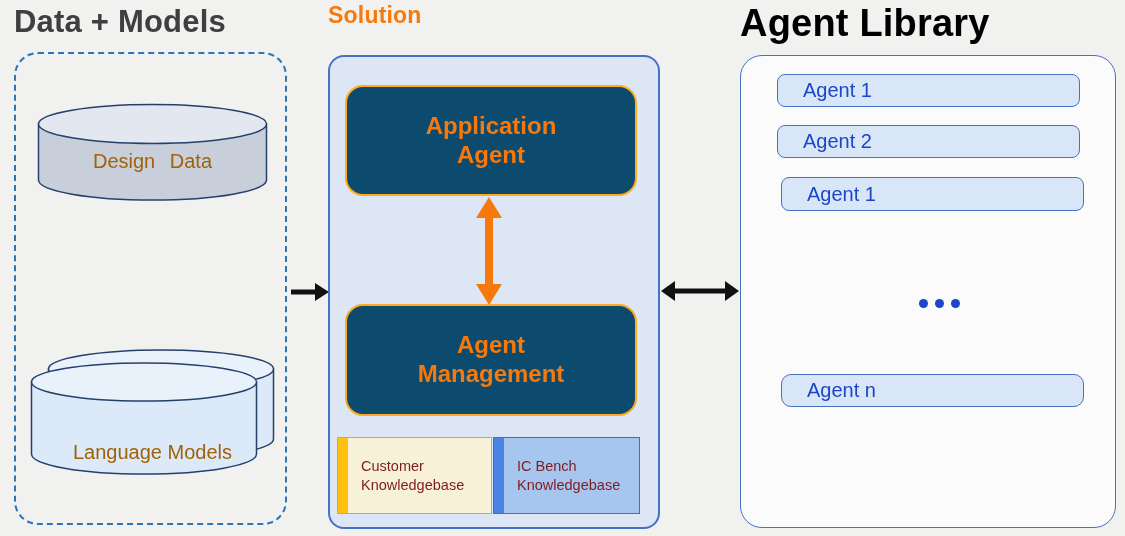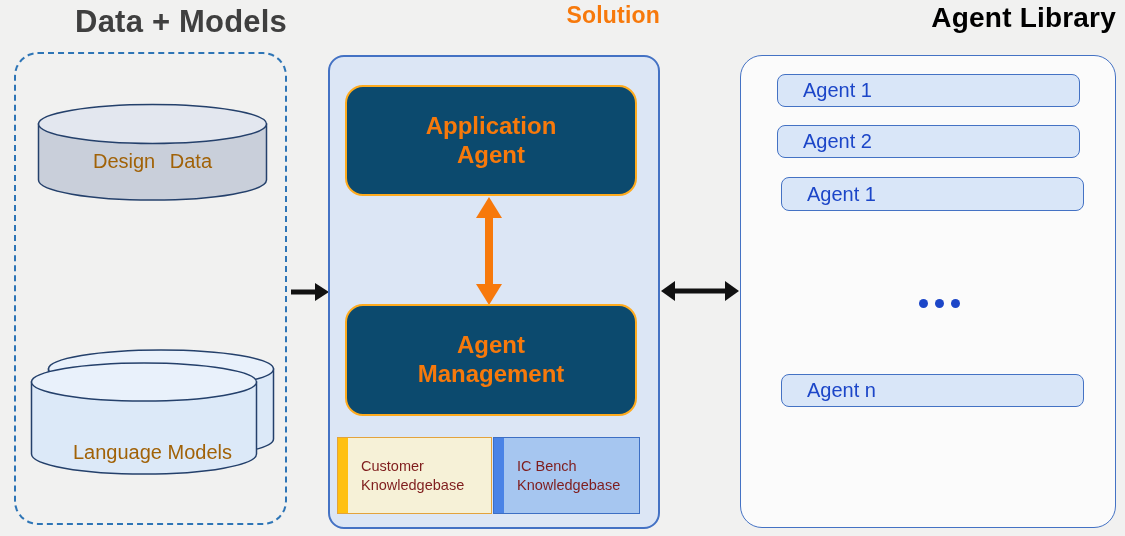--- a/index.html
+++ b/index.html
@@ -10,24 +10,24 @@
     --customer-kb-border:#E3A33C; --ic-kb-fill:#A6C6F0; --ic-kb-bar:#4A83E6;
     --ic-kb-border:#3D6FC4; --cylinder-gray-fill:#C9CFDA; --cylinder-gray-top:#E3E7EF;
     --cylinder-blue-fill:#DCE9F8; --cylinder-blue-top:#E9F1FB; --cylinder-stroke:#24406B;
     --arrow-black:#111111; --canvas-bg:#F1F1F0;
   }
   *{box-sizing:border-box; margin:0; padding:0;}
   html,body{background:#e8e8e8;}
   body{font-family:"Liberation Sans", sans-serif;}
   .canvas{position:relative; width:1125px; height:536px; background:var(--canvas-bg); overflow:hidden;}
 
-  .section-title{position:absolute; text-align:right; font-weight:bold; letter-spacing:0.2px;}
+  .section-title{position:absolute; text-align:left; font-weight:bold; letter-spacing:0.2px;}
   .title-data{left:14px; top:4px; width:273px; font-size:31px; color:var(--title-gray);}
   .title-solution{left:328px; top:2px; width:332px; font-size:23px; color:var(--accent-orange);}
-  .title-library{left:740px; top:2px; width:376px; font-size:28px; color:var(--title-black);}
+  .title-library{left:740px; top:2px; width:376px; font-size:38px; color:var(--title-black);}
 
   .dashed-box{position:absolute; left:14px; top:52px; width:273px; height:473px;
     border:2px dashed var(--dashed-border); border-radius:24px;}
 
   .cyl{position:absolute;}
   .cyl-design{left:37px; top:103px; width:231px; height:100px;}
   .cyl-lang{left:30px; top:349px; width:245px; height:140px;}
   .cyl svg{position:absolute; inset:0; width:100%; height:100%;}
   .cyl-gray-body{fill:var(--cylinder-gray-fill); stroke:var(--cylinder-stroke); stroke-width:1.5;}
   .cyl-gray-top{fill:var(--cylinder-gray-top); stroke:var(--cylinder-stroke); stroke-width:1.5;}
@@ -56,21 +56,21 @@
   .kb-label{padding-left:23px; font-size:14.5px; line-height:1.3; color:#7f1d1d; max-width:140px;}
 
   .library-panel{position:absolute; left:740px; top:55px; width:376px; height:473px;
     background:var(--library-fill); border:1.6px solid var(--blue-border); border-radius:22px;}
   .agent-item{position:absolute; width:303px; height:33px; background:var(--agent-item-fill);
     border:1.6px solid var(--blue-border); border-radius:8px; display:flex; align-items:center;
     padding-left:25px; font-size:20px; color:var(--agent-text-blue);}
   .agent-item-1{left:777px; top:74px;}
   .agent-item-2{left:777px; top:125px;}
   .agent-item-3{left:781px; top:177px; height:34px;}
-  .agent-item-n{left:781px; top:374px;}
+  .agent-item-n{left:781px; top:374px;border-radius:10px;}
 
   .ellipsis-dots{position:absolute; left:908px; top:299px; width:62px; display:flex;
     justify-content:center; gap:7px;}
   .ellipsis-dots span{width:9px; height:9px; border-radius:50%; background:var(--agent-text-blue);}
 
   .flow{position:absolute;}
   .flow-left{left:291px; top:283px; width:38px; height:18px;}
   .flow-right{left:661px; top:281px; width:78px; height:20px;}
   .flow-vert{left:471px; top:197px; width:36px; height:108px;}
   .flow svg{display:block; width:100%; height:100%;}

